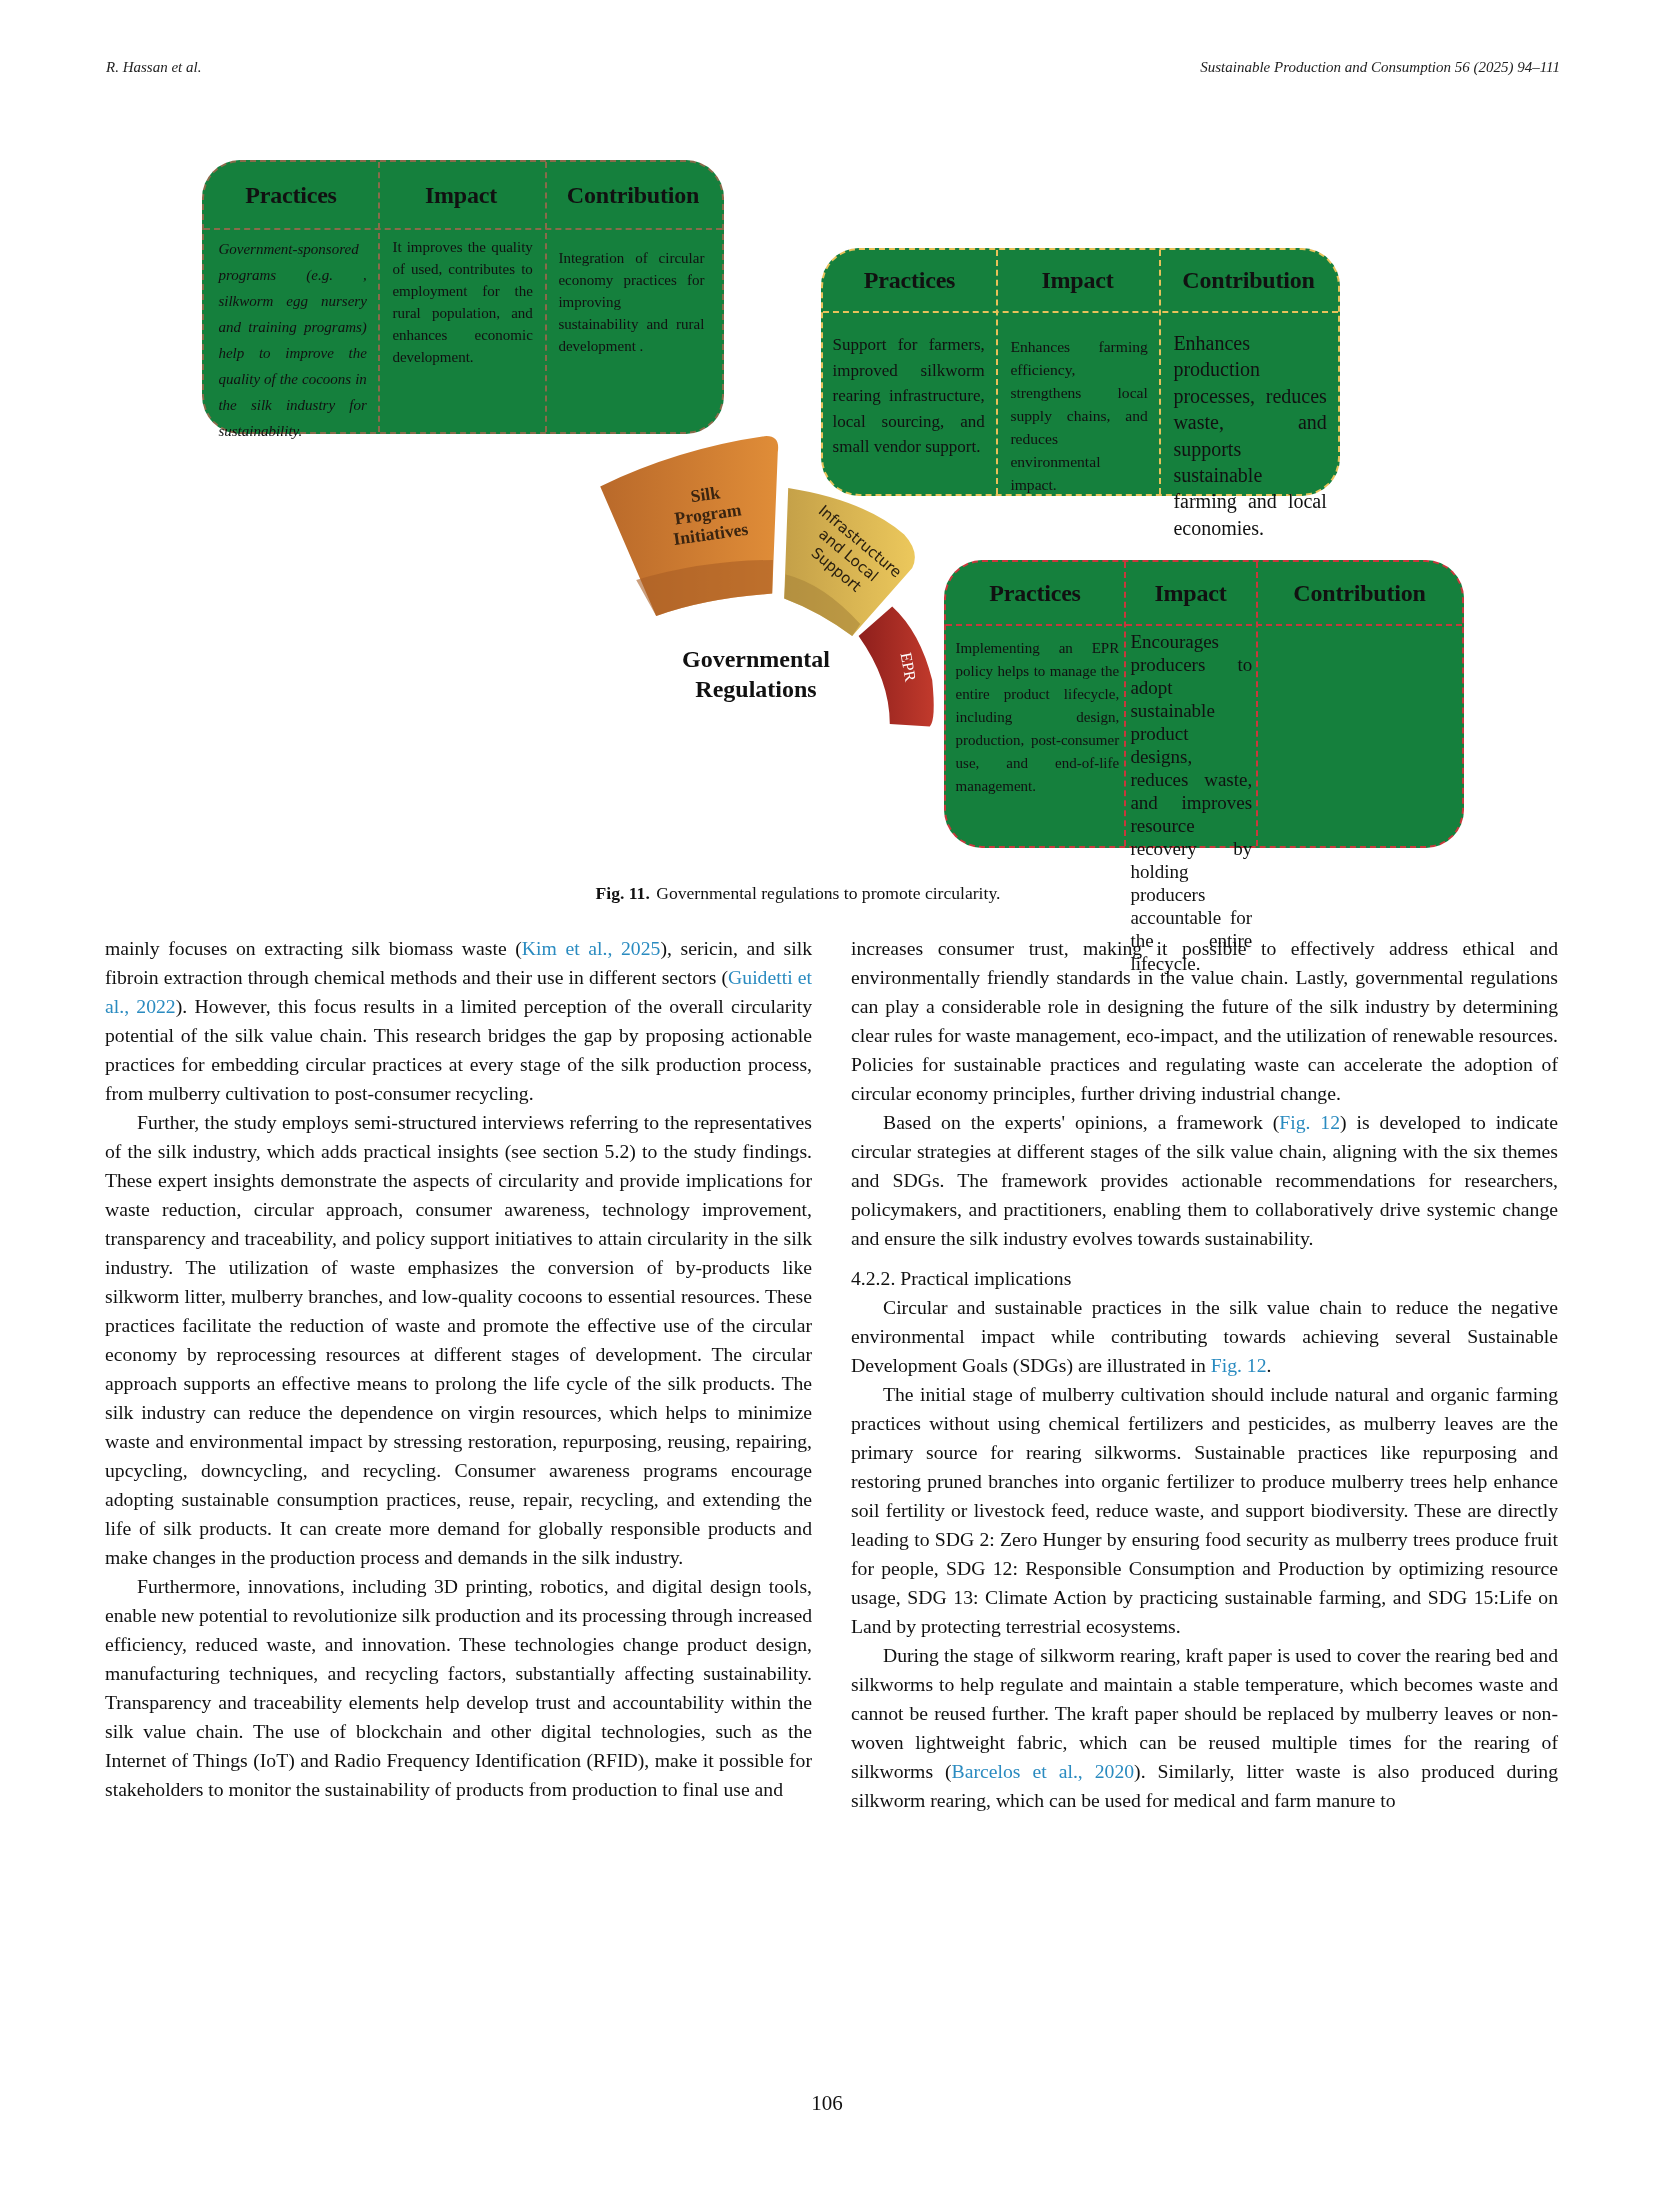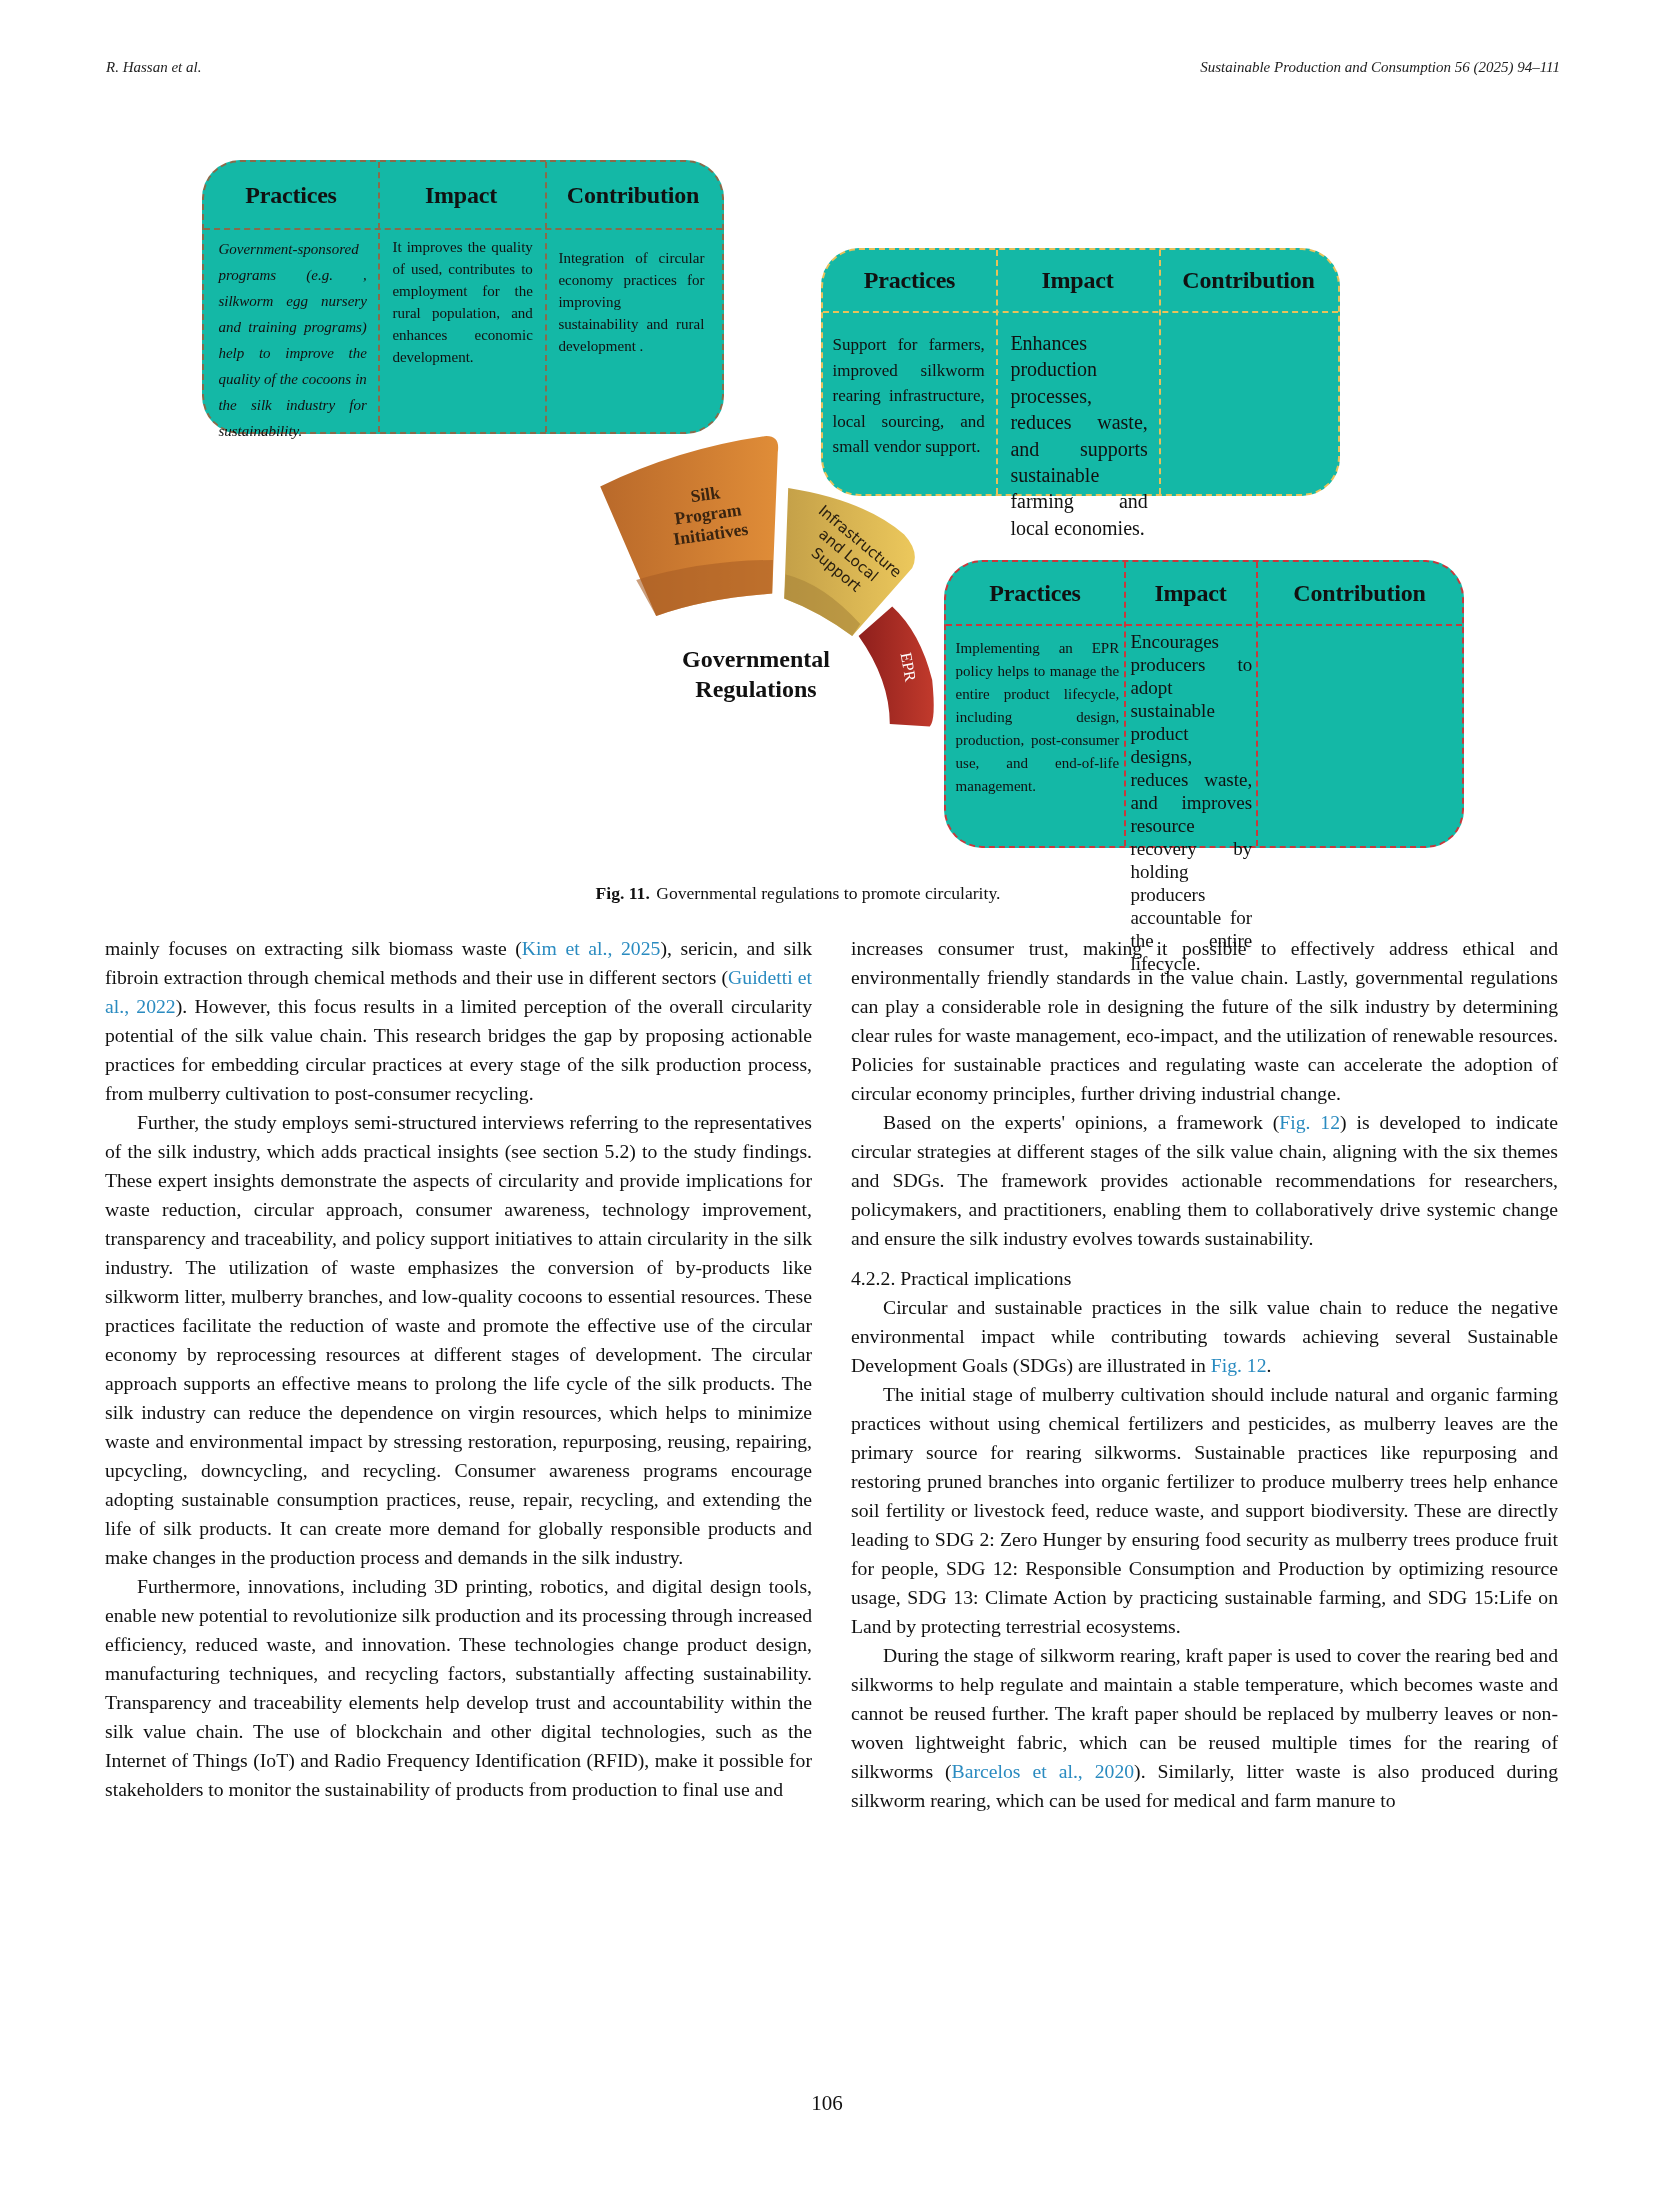--- a/index.html
+++ b/index.html
@@ -4,21 +4,21 @@
 <style>
   html, body { margin:0; padding:0; background:#fff; }
   body { width:1654px; height:2205px; position:relative; overflow:hidden;
          font-family:"Liberation Serif","DejaVu Serif",serif; color:#111; }
   .running-head { position:absolute; top:59px; font-style:italic; font-size:15px; color:#222; }
   .rh-left { left:106px; }
   .rh-right { right:94px; }
 
   
   .figure { position:absolute; left:0; top:0; width:1654px; height:920px; }
-  .card { position:absolute; border:2.4px dashed; border-radius:38px; background:#14b8a6; box-sizing:border-box; }
+  .card { position:absolute; border:2.4px dashed; border-radius:38px; background:#15803d; box-sizing:border-box; }
   .card .grid { display:grid; height:100%; }
   .card .hdr { display:flex; align-items:center; justify-content:center; font-weight:bold;
                font-size:24px; font-family:"Liberation Serif",serif; letter-spacing:-0.2px; }
   .card .cell { font-size:16.4px; line-height:22.4px; text-align:justify; padding:8px 11.2px 8px 14.4px;
                 font-family:"Liberation Serif",serif; }
   .card .hline { position:absolute; left:0; right:0; border-top:2.4px dashed; }
   .card .vline { position:absolute; top:0; bottom:0; border-left:2.4px dashed; }
 
   .card-brown { left:202px; top:160px; width:522px; height:274px; border-color:#8a6a4a; }
   .card-yellow { left:821px; top:248px; width:519px; height:248px; border-color:#e8c15a; }
@@ -65,20 +65,21 @@
 
   <div class="card card-yellow">
     <div class="hline" style="top:61px;border-color:#e8c15a;"></div>
     <div class="vline" style="left:173px;border-color:#e8c15a;"></div>
     <div class="vline" style="left:336px;border-color:#e8c15a;"></div>
     <div class="grid" style="grid-template-columns:173px 163px 1fr;grid-template-rows:61px 1fr;">
       <div class="hdr">Practices</div>
       <div class="hdr">Impact</div>
       <div class="hdr">Contribution</div>
       <div class="cell" style="font-size:17px;line-height:25.6px;padding-top:21px;padding-left:9.6px;">Support for farmers, improved silkworm rearing infrastructure, local sourcing, and small vendor support.</div>
+      <div class="cell" style="font-size:15.6px;line-height:23px;padding-top:24px;">Enhances farming efficiency, strengthens local supply chains, and reduces environmental impact.</div>
       <div class="cell" style="font-size:20px;line-height:26.4px;padding-top:19px;padding-right:11.2px;">Enhances production processes, reduces waste, and supports sustainable farming and local economies.</div>
     </div>
   </div>
 
   <div class="card card-red">
     <div class="hline" style="top:62px;border-color:#c8383c;"></div>
     <div class="vline" style="left:178px;border-color:#c8383c;"></div>
     <div class="vline" style="left:310px;border-color:#c8383c;"></div>
     <div class="grid" style="grid-template-columns:178px 133px 1fr;grid-template-rows:62px 1fr;">
       <div class="hdr">Practices</div>

